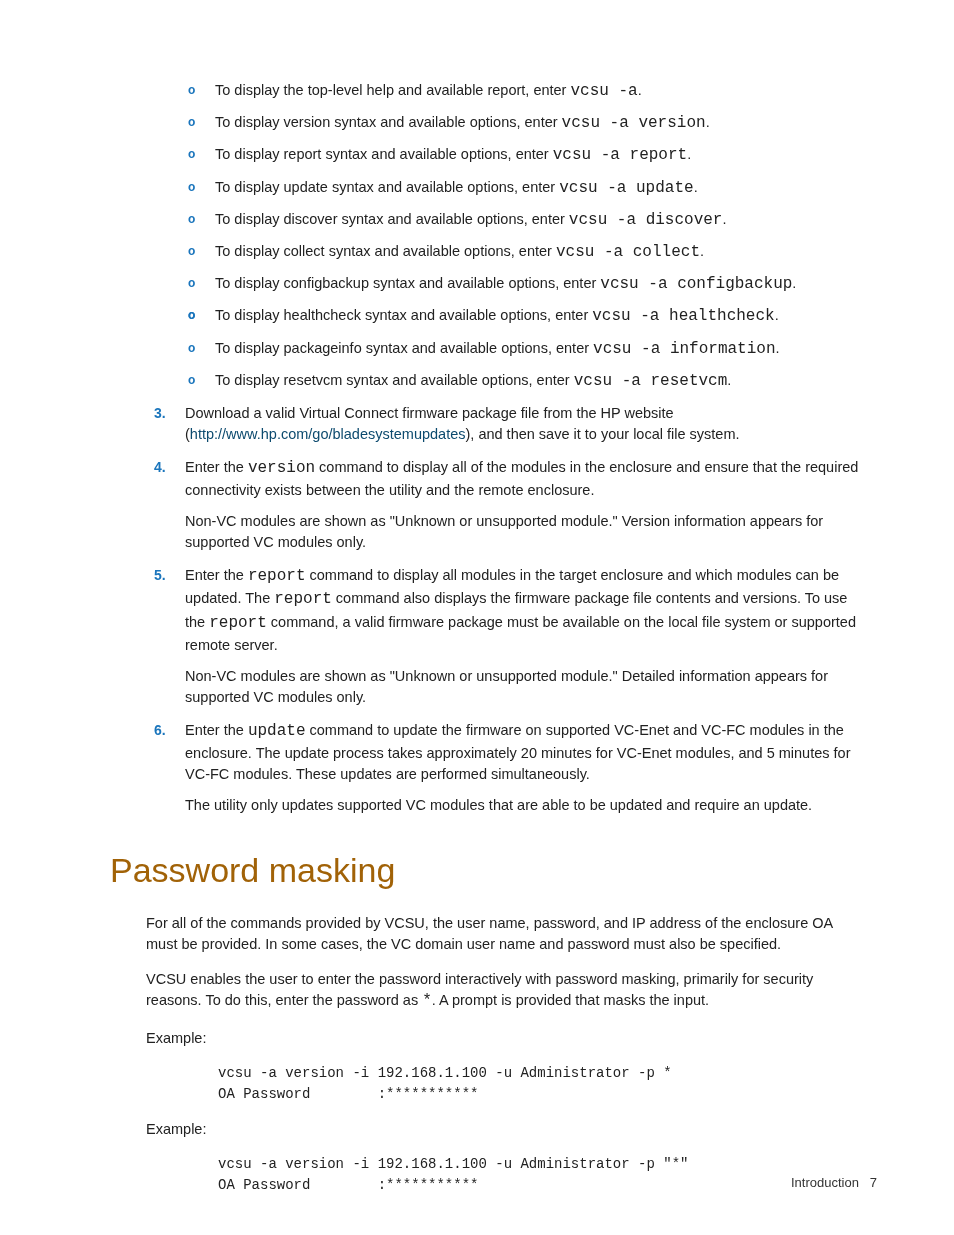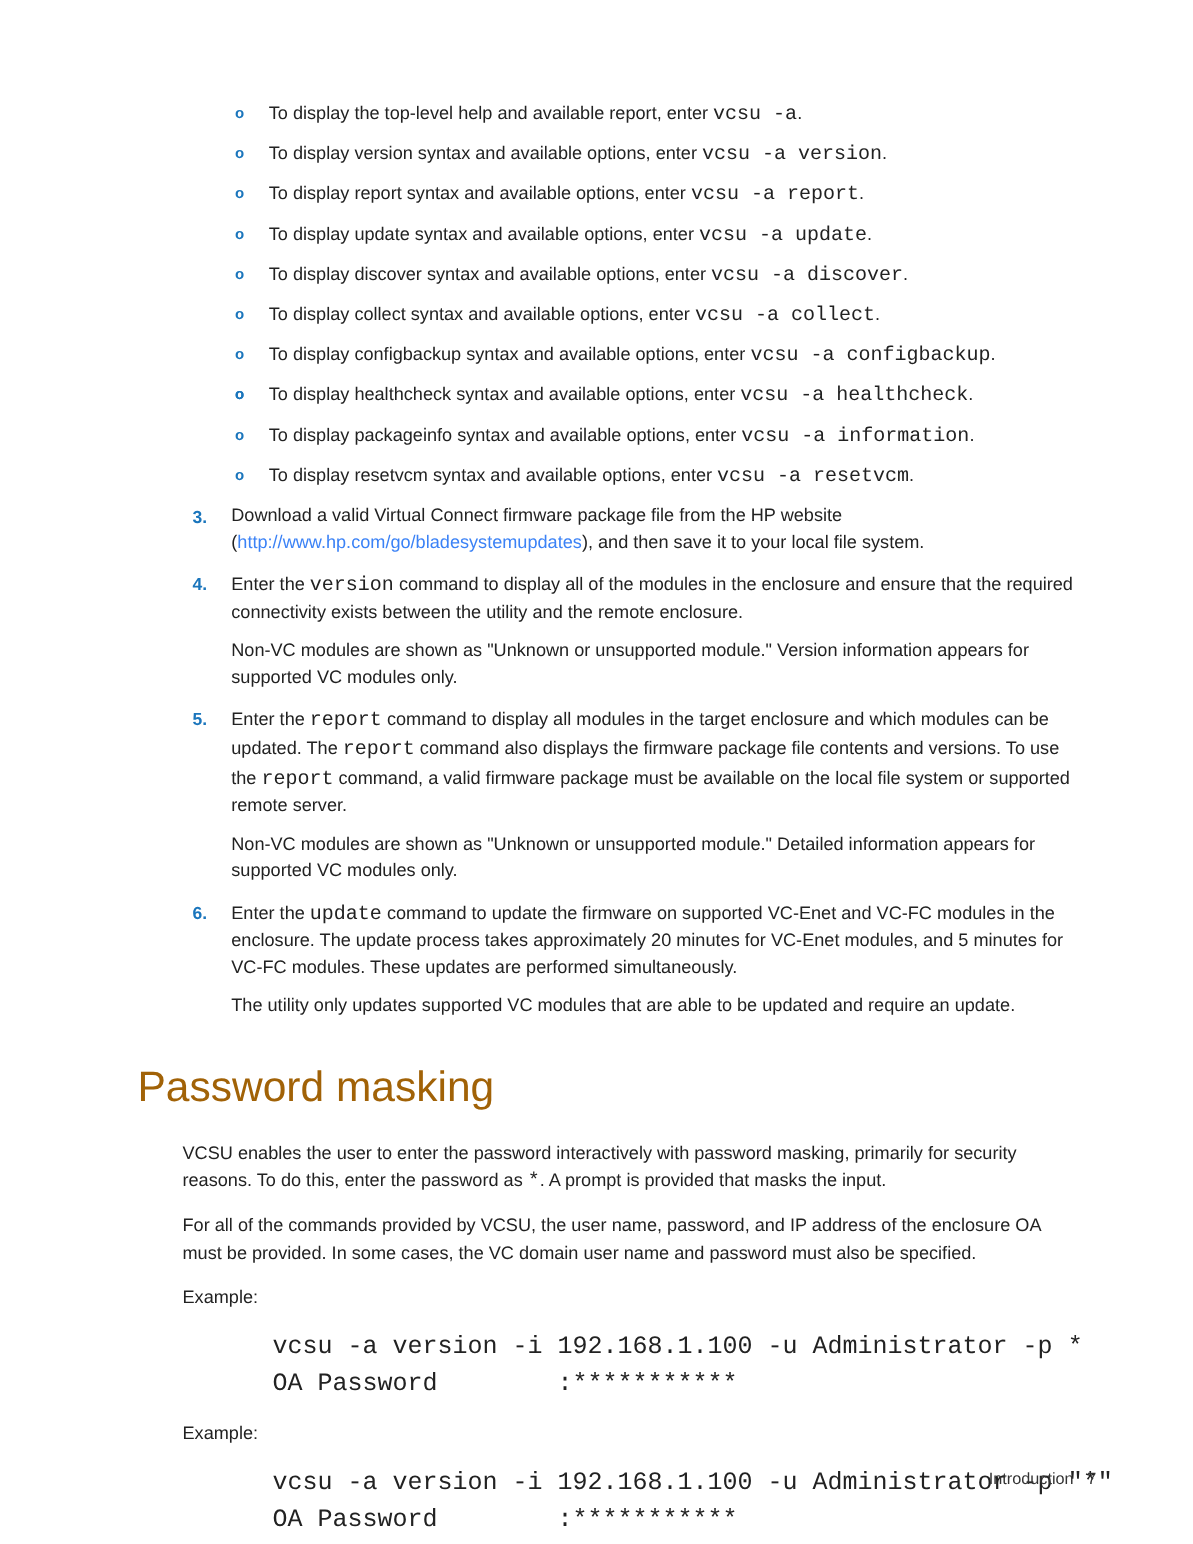--- a/index.html
+++ b/index.html
@@ -73,25 +73,25 @@
   }
   .body-block p {
     margin: 0 0 14px 0;
   }
   .code-block {
     margin-left: 72px;
     margin-top: 4px;
     margin-bottom: 14px;
     white-space: pre;
     font-family: "Courier New", Courier, monospace;
-    font-size: 20px;
+    font-size: 14px;
     line-height: 1.5;
   }
   a.link {
-    color: #3b82f6;
+    color: #0c4a6e;
     text-decoration: none;
   }
   .footer {
     position: absolute;
     bottom: 42px;
     right: 77px;
     font-size: 13px;
     color: #333;
   }
   .para-in-li {
@@ -148,25 +148,25 @@
         <span>Enter the </span><code class="mono">update</code><span> command to update the firmware on supported VC-Enet and VC-FC modules in the enclosure. The update process takes approximately 20 minutes for VC-Enet modules, and 5 minutes for VC-FC modules. These updates are performed simultaneously.</span>
       </span>
       <div class="para-in-li">The utility only updates supported VC modules that are able to be updated and require an update.</div>
     </li>
 
   </ol>
 
   <h1 class="section">Password masking</h1>
 
   <div class="body-block">
+    <p>For all of the commands provided by VCSU, the user name, password, and IP address of the enclosure OA must be provided. In some cases, the VC domain user name and password must also be specified.</p>
+
     <p>
       <span>VCSU enables the user to enter the password interactively with password masking, primarily for security reasons. To do this, enter the password as </span><code class="mono">*</code><span>. A prompt is provided that masks the input.</span>
     </p>
-
-    <p>For all of the commands provided by VCSU, the user name, password, and IP address of the enclosure OA must be provided. In some cases, the VC domain user name and password must also be specified.</p>
 
     <p>Example:</p>
     <div class="code-block"><span>vcsu -a version -i 192.168.1.100 -u Administrator -p *</span>
 <span>OA Password        :***********</span></div>
 
 
     <p>Example:</p>
     <div class="code-block"><span>vcsu -a version -i 192.168.1.100 -u Administrator -p "*"</span>
 <span>OA Password        :***********</span></div>
   </div>

